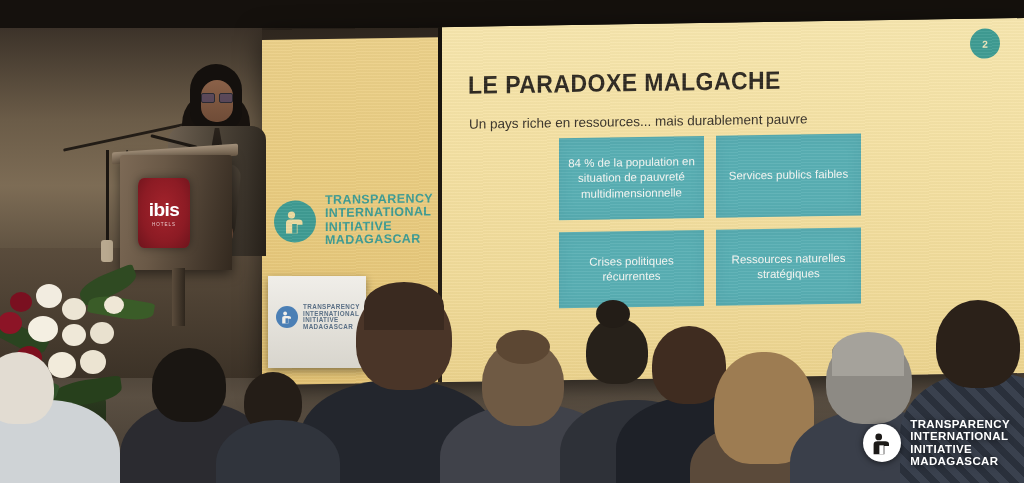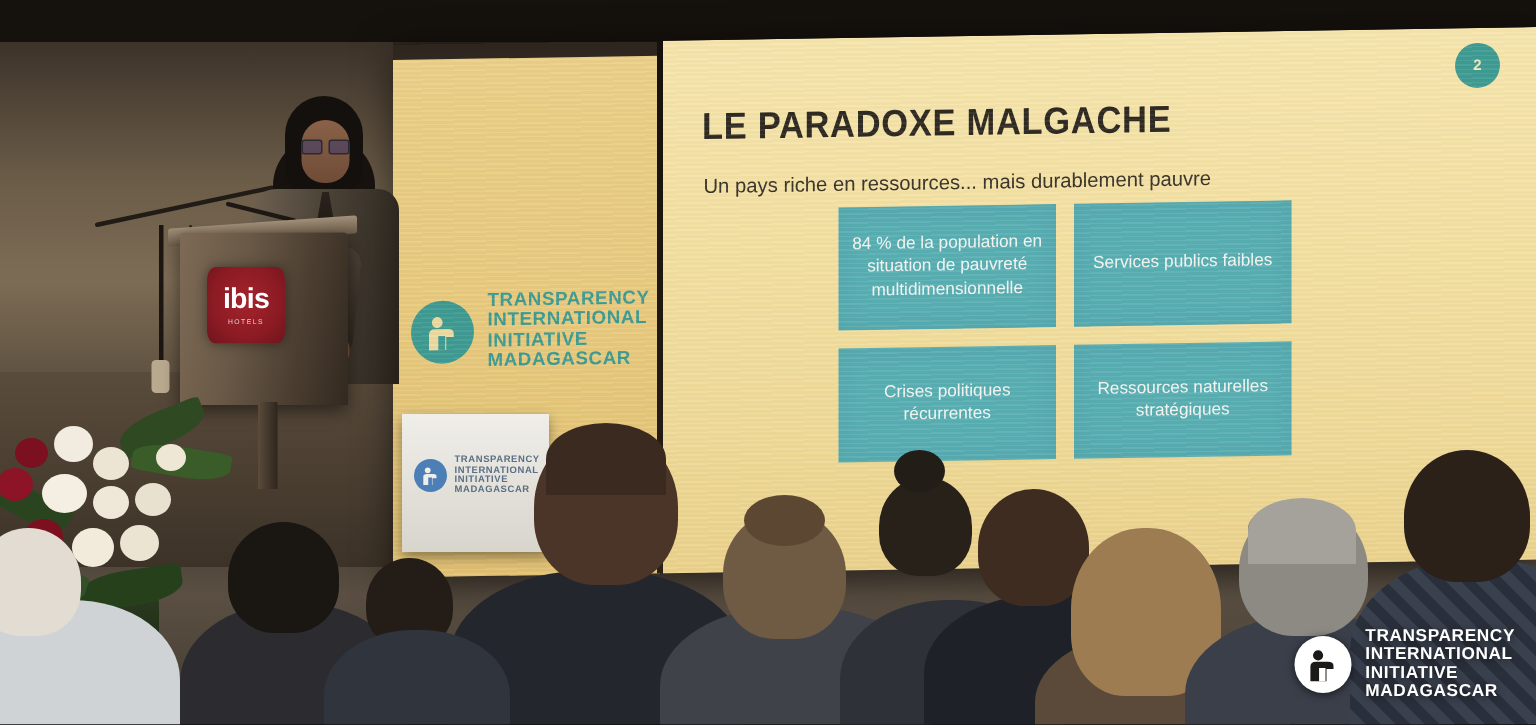--- a/index.html
+++ b/index.html
@@ -68,21 +68,21 @@
   .slide-foot .ftxt{font-size:9px;color:#5a5340;}
 
   
   .stage-block{position:absolute;left:0;top:248px;width:268px;height:130px;
        background:linear-gradient(180deg,#5a4c3c,#3c3227);}
   .podium{position:absolute;left:120px;top:155px;width:112px;height:115px;
        background:linear-gradient(100deg,#7d6a56 0%,#6a5947 35%,#4b3e31 70%,#33291f 100%);
        border-radius:3px 3px 0 0;box-shadow:0 4px 12px rgba(0,0,0,.5);}
   .podium-top{position:absolute;left:112px;top:148px;width:126px;height:12px;
        background:linear-gradient(180deg,#a2907a,#6d5c49);transform:skewY(-4deg);border-radius:2px;}
-  .ibis{position:absolute;left:138px;top:178px;width:52px;height:51px;
+  .ibis{position:absolute;left:138px;top:178px;width:52px;height:70px;
        background:radial-gradient(ellipse at 50% 45%,#a4232c 0%,#8c1b24 60%,#6d141c 100%);
        border-radius:6px/8px;display:flex;flex-direction:column;align-items:center;justify-content:center;
        box-shadow:0 0 8px rgba(0,0,0,.4);}
   .ibis .b{color:#fff;font-size:19px;font-weight:bold;letter-spacing:-.5px;line-height:1;}
   .ibis .s{color:#e9c9cb;font-size:4.5px;letter-spacing:1px;margin-top:3px;}
   .podium-leg{position:absolute;left:172px;top:268px;width:13px;height:58px;
        background:linear-gradient(90deg,#5b4c3c,#2e261d);}
 
   .spk{position:absolute;left:168px;top:64px;width:98px;height:190px;}
   .spk .hair{position:absolute;left:22px;top:0;width:52px;height:66px;

